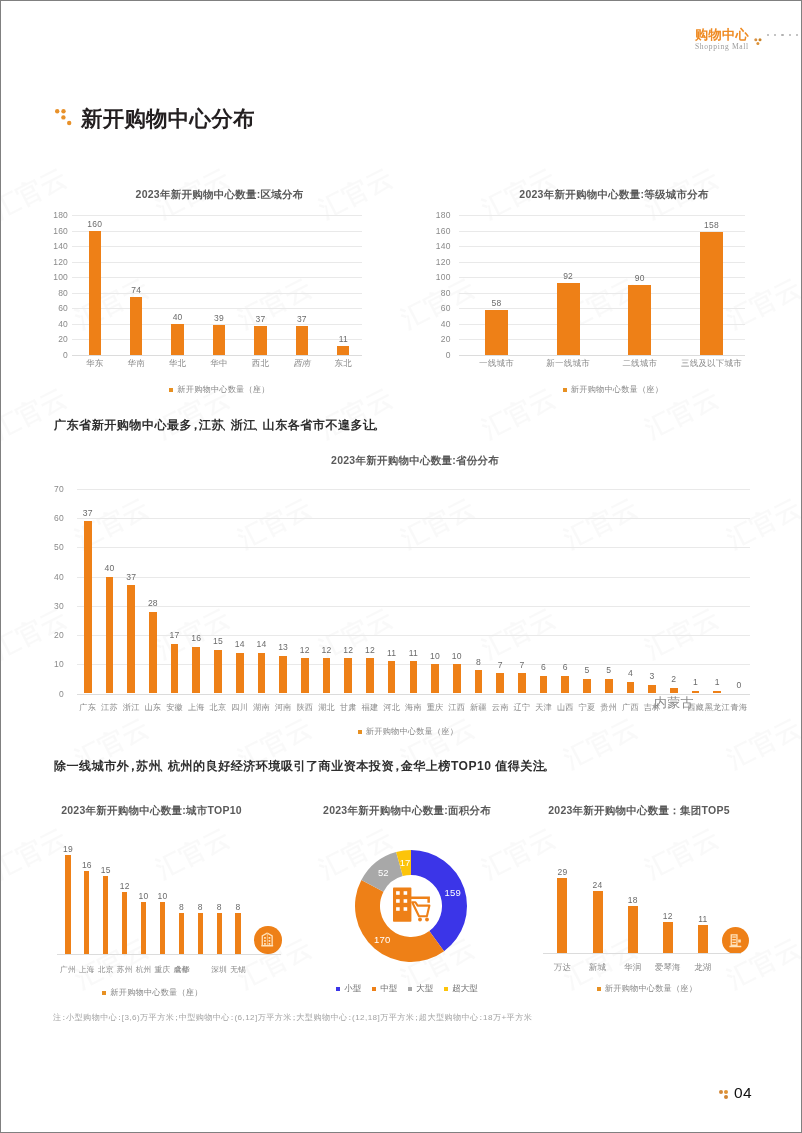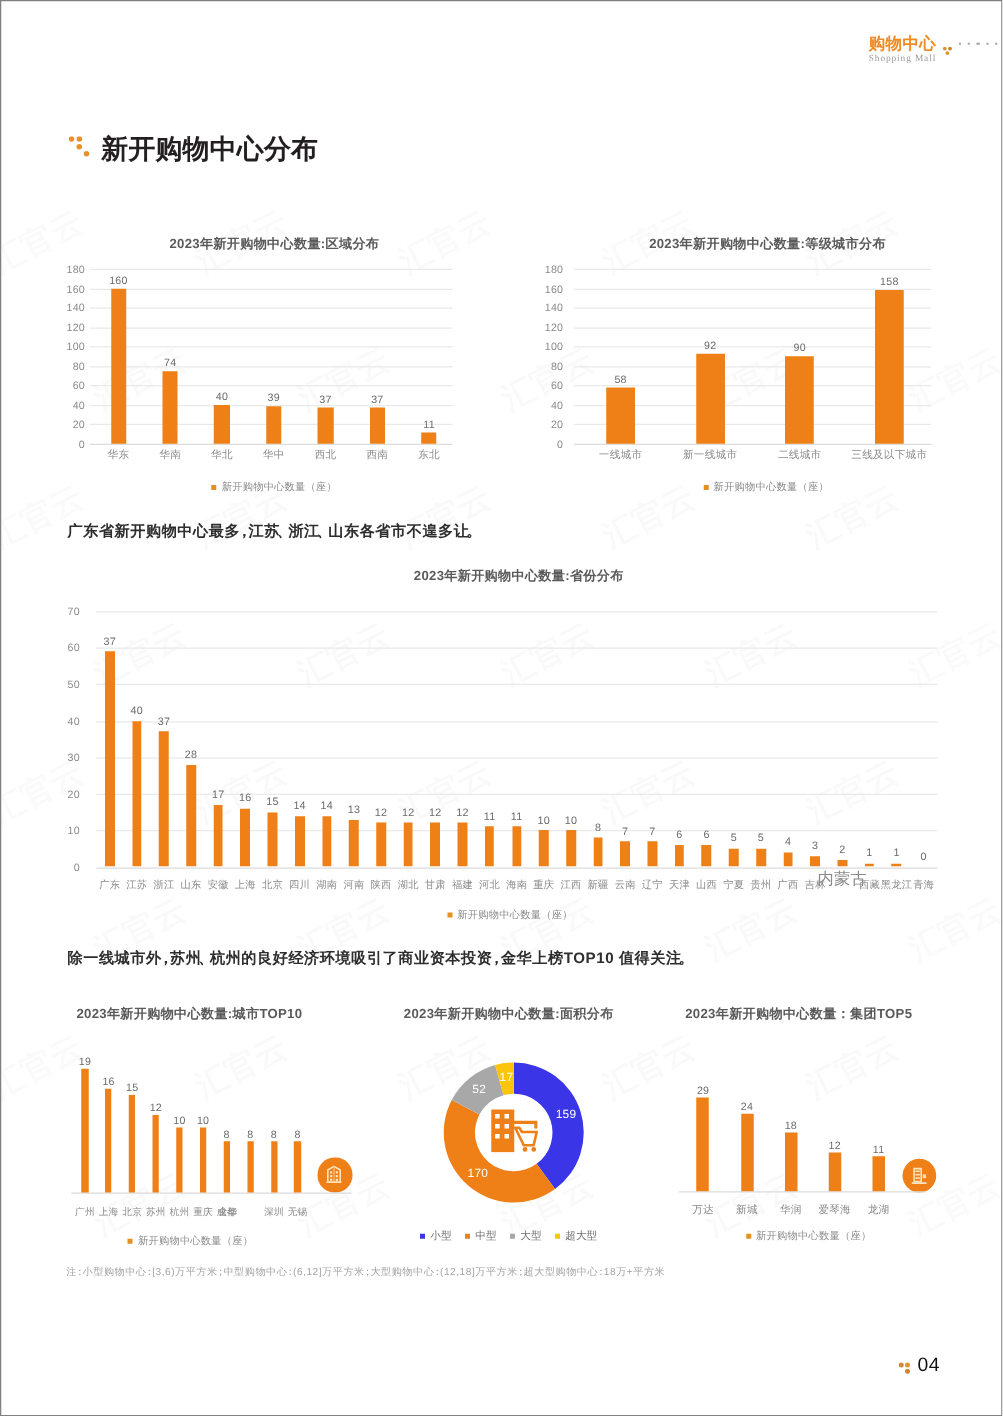--- a/index.html
+++ b/index.html
@@ -194,21 +194,21 @@
         <div class="bval" style="left: 128.571px; top: 124.889px; font-size: 8.5px;">40</div>
         <div class="xlab" style="left: 128.571px; top: 171px; font-size: 8.5px;">华北</div>
         <div class="bar" style="left: 163.85px; top: 137.667px; width: 12.3px; height: 30.3333px;"></div>
         <div class="bval" style="left: 170px; top: 125.667px; font-size: 8.5px;">39</div>
         <div class="xlab" style="left: 170px; top: 171px; font-size: 8.5px;">华中</div>
         <div class="bar" style="left: 205.279px; top: 139.222px; width: 12.3px; height: 28.7778px;"></div>
         <div class="bval" style="left: 211.429px; top: 127.222px; font-size: 8.5px;">37</div>
         <div class="xlab" style="left: 211.429px; top: 171px; font-size: 8.5px;">西北</div>
         <div class="bar" style="left: 246.707px; top: 139.222px; width: 12.3px; height: 28.7778px;"></div>
         <div class="bval" style="left: 252.857px; top: 127.222px; font-size: 8.5px;">37</div>
-        <div class="xlab" style="left: 252.857px; top: 171px; font-size: 8.5px;">西南</div>
+        <div class="xlab" style="left: 252.857px; top: 171px; font-size: 8.5px; font-style: italic;">西南</div>
         <div class="bar" style="left: 288.136px; top: 159.444px; width: 12.3px; height: 8.55556px;"></div>
         <div class="bval" style="left: 294.286px; top: 147.444px; font-size: 8.5px;">11</div>
         <div class="xlab" style="left: 294.286px; top: 171px; font-size: 8.5px;">东北</div>
         <div class="legend" style="top: 197px; left: 14px; width: 313px; font-size: 8.2px;">
           <div class="it">
             <div class="sw"></div>
             <div>新开购物中心数量（座）</div>
           </div>
         </div>
       </div>

